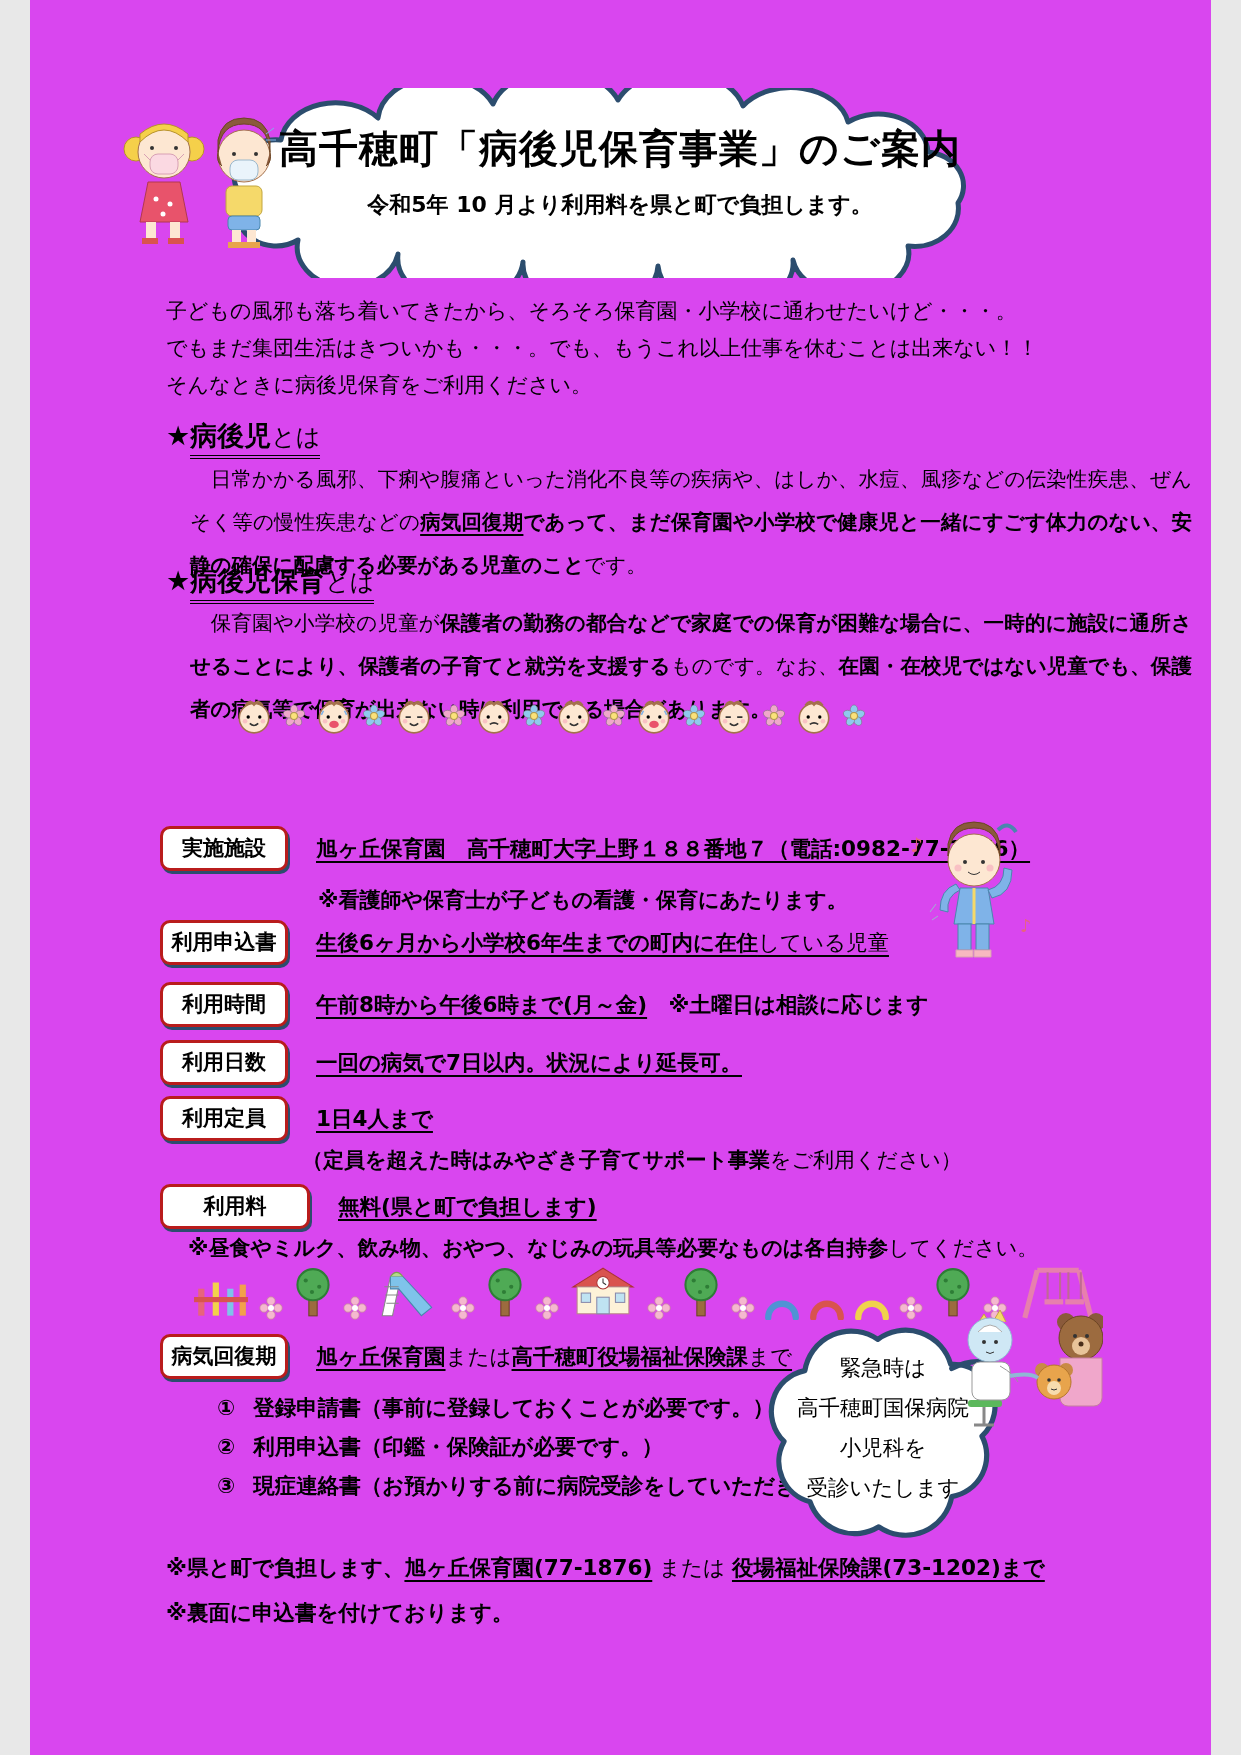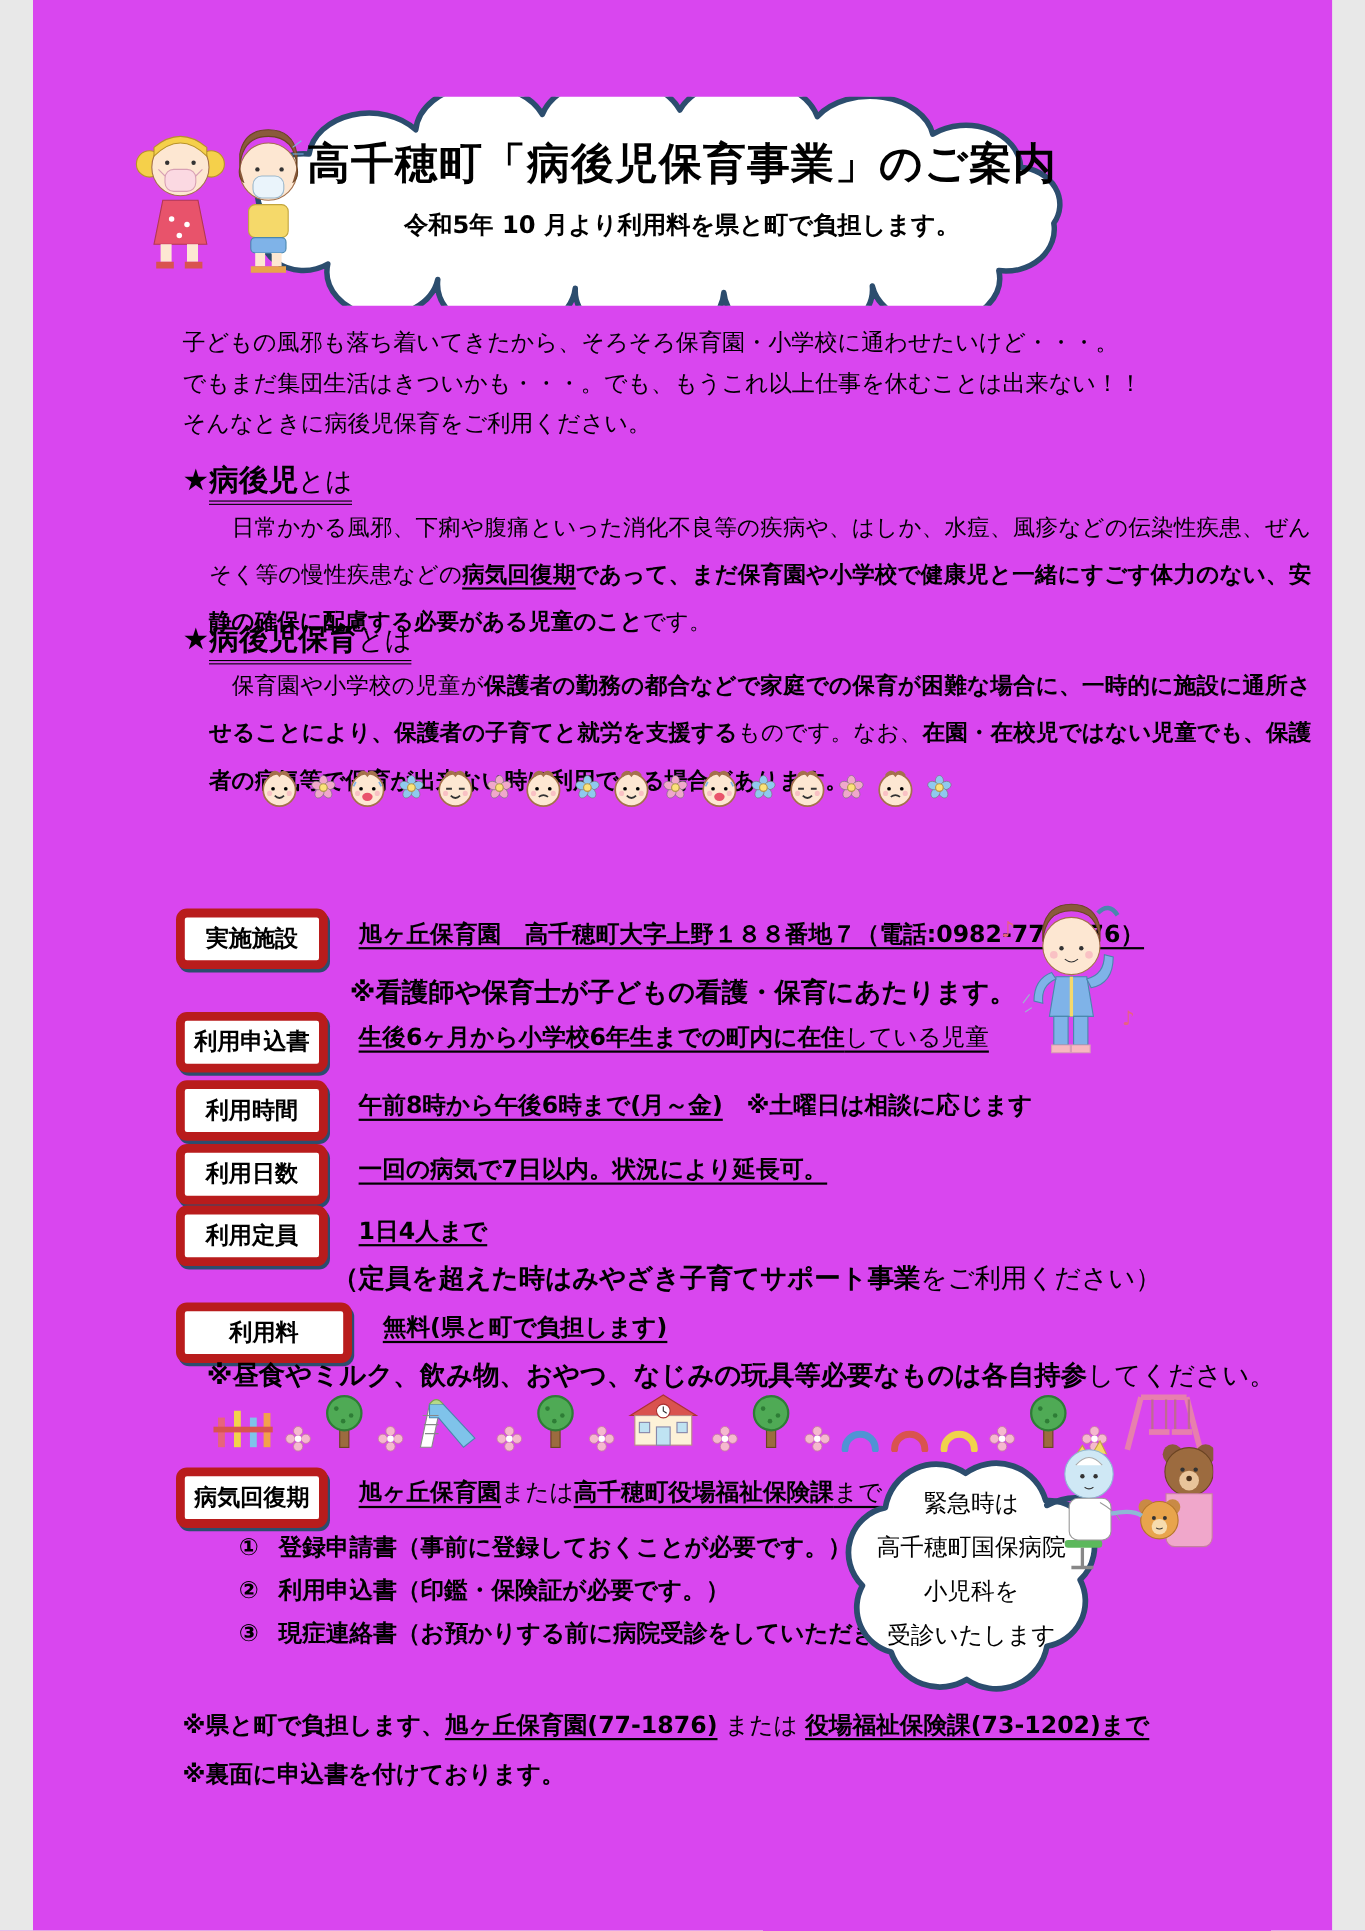--- a/index.html
+++ b/index.html
@@ -23,25 +23,25 @@
   .sec-head .t{font-weight:800;}
   .sec-head .wrap{border-bottom:4px double #000;padding-bottom:1px;display:inline-block;}
   .para{position:absolute;left:136px;width:1002px;font-size:20.5px;line-height:43px;text-align:justify;margin-left:24px;}
 
   
   .icon-row{position:absolute;display:flex;align-items:flex-end;gap:9px;}
   .icon-row .ico{display:inline-flex;align-items:flex-end;}
 
   
   .info-row{position:absolute;left:130px;display:flex;align-items:flex-start;gap:28px;}
-  .label-box{flex:0 0 auto;min-width:106px;text-align:center;border:8px solid #b91c1c;border-radius:10px;
+  .label-box{flex:0 0 auto;min-width:106px;text-align:center;border:3px solid #b91c1c;border-radius:10px;
              padding:5px 8px 6px;font-weight:700;font-size:21px;background:#fff;
              box-shadow:2px 3px 0 #2c4d6e;white-space:nowrap;}
   .row-value{font-size:21.5px;padding-top:8px;white-space:nowrap;}
-  .row-note{position:absolute;font-size:24px;white-space:nowrap;}
+  .row-note{position:absolute;font-size:21px;white-space:nowrap;}
 
   
   .steps{position:absolute;left:187px;top:1388px;font-size:21.5px;font-weight:700;line-height:39px;}
   .steps .num{margin-right:18px;}
 
   
   .em-cloud{position:absolute;left:728px;top:1296px;width:250px;height:270px;}
   .em-cloud svg{position:absolute;left:0;top:0;width:100%;height:100%;}
   .em-text{position:absolute;left:10px;top:52px;width:230px;text-align:center;
            font-size:21.5px;font-weight:400;line-height:40px;}

